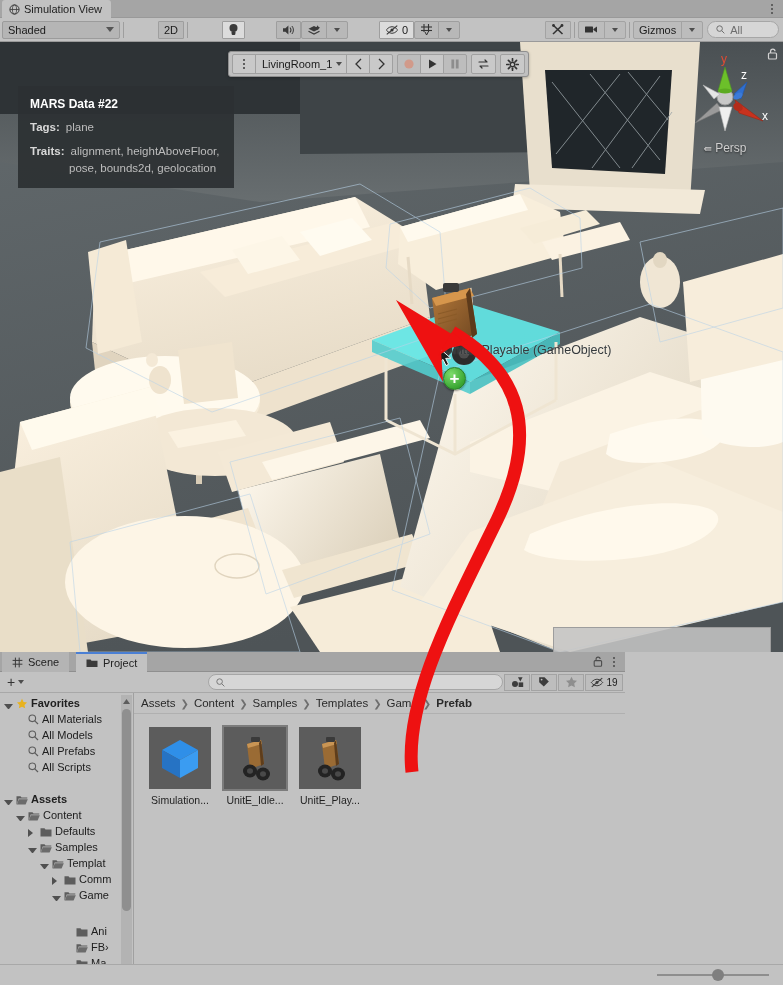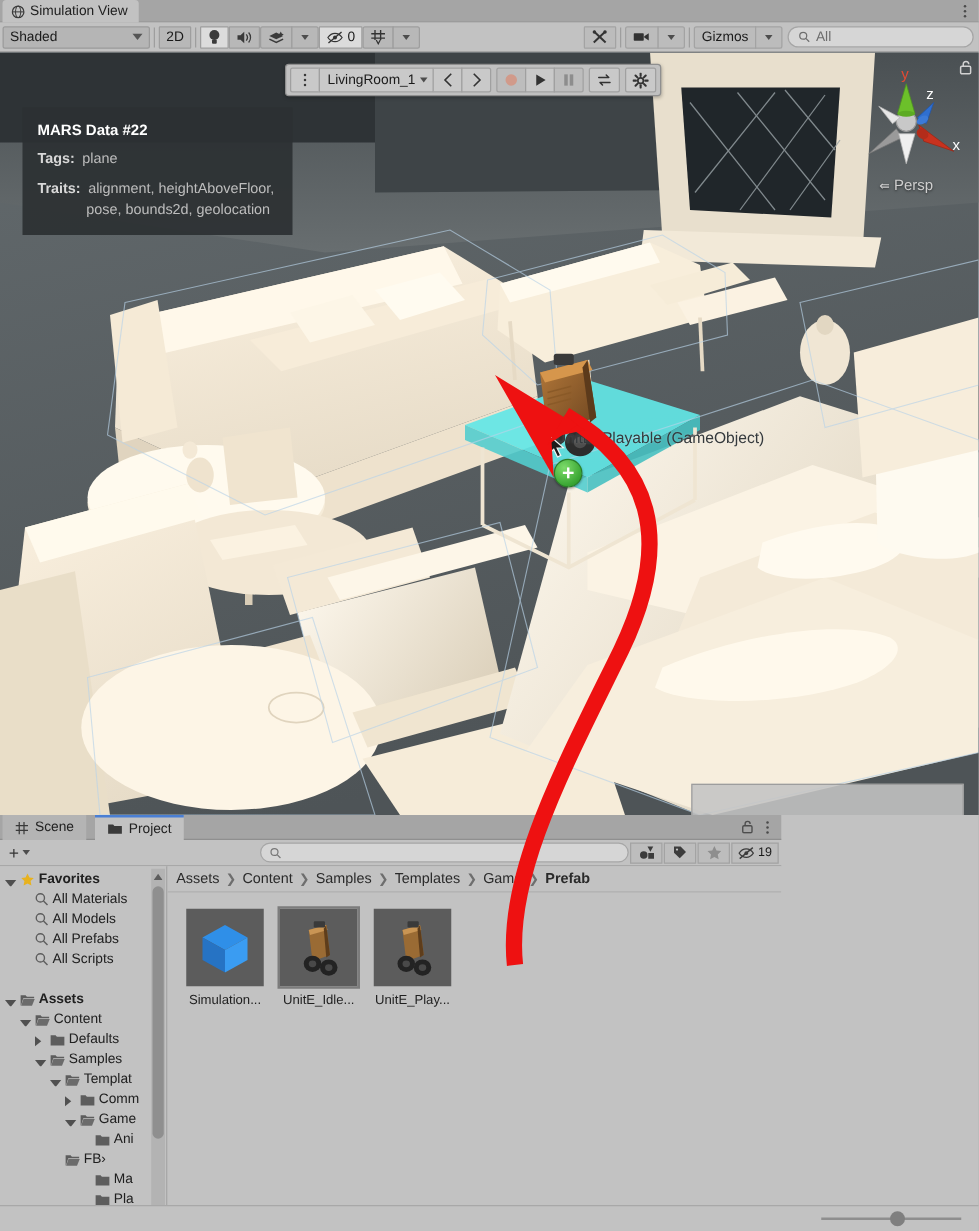--- a/index.html
+++ b/index.html
@@ -52,21 +52,21 @@
   .caret {
     width: 0; height: 0;
     border-left: 4px solid transparent; border-right: 4px solid transparent;
     border-top: 5px solid #555;
   }
   .sep { width: 1px; height: 16px; background: #9e9e9e; margin: 0 3px; }
   .tbtn {
     height: 18px; min-width: 22px; padding: 0 5px;
     background: #b8b8b8; border: 1px solid #9e9e9e;
     display: flex; align-items: center; justify-content: center; gap: 3px;
-    font-size: 11px; border-radius: 1px;
+    font-size: 11px; border-radius: 1px; margin-left: 31px;
   }
   .tbtn.on { background: #dcdcdc; }
   .tbtn.flat { background: #bcbcbc; border-color:#a3a3a3; }
   .grp { display: flex; align-items: center; }
   .grp .tbtn { border-radius: 0; margin-left: -1px; }
   .grp .tbtn:first-child { border-top-left-radius: 2px; border-bottom-left-radius: 2px; margin-left: 0; }
   .grp .tbtn:last-child { border-top-right-radius: 2px; border-bottom-right-radius: 2px; }
   .searchbox {
     height: 17px; flex: 1; margin: 0 4px 0 4px;
     background: #d6d6d6; border: 1px solid #a6a6a6; border-radius: 9px;
@@ -794,28 +794,28 @@
               <span>Comm</span>
             </div>
             <div class="tnode" style="padding-left: 52px;">
               <span class="tri down"></span>
               <svg width="12" height="10" viewBox="0 0 12 10">
                 <path d="M0.5 1.2h4l1 1.2h5.8v1.2H2.6L0.8 9.4H0.5z" fill="#5d5d5d"></path>
                 <path d="M2.8 4.2h9L9.6 9.5H0.9z" fill="#6b6b6b"></path>
               </svg>
               <span>Game</span>
             </div>
+            <div class="tnode" style="padding-left: 64px; margin-top: 20px;">
+              <span class="tri none"></span>
+              <svg width="12" height="10" viewBox="0 0 12 10">
+                <path d="M0.5 1.2h4l1 1.2h6v7h-11z" fill="#5d5d5d"></path>
+              </svg>
+              <span>Ani</span>
+            </div>
             <div class="tnode" style="padding-left: 64px;">
-              <span class="tri none"></span>
-              <svg width="12" height="10" viewBox="0 0 12 10">
-                <path d="M0.5 1.2h4l1 1.2h6v7h-11z" fill="#5d5d5d"></path>
-              </svg>
-              <span>Ani</span>
-            </div>
-            <div class="tnode" style="padding-left: 40px;">
               <span class="tri none"></span>
               <svg width="12" height="10" viewBox="0 0 12 10">
                 <path d="M0.5 1.2h4l1 1.2h5.8v1.2H2.6L0.8 9.4H0.5z" fill="#5d5d5d"></path>
                 <path d="M2.8 4.2h9L9.6 9.5H0.9z" fill="#6b6b6b"></path>
               </svg>
               <span>FB›</span>
             </div>
             <div class="tnode" style="padding-left: 64px;">
               <span class="tri none"></span>
               <svg width="12" height="10" viewBox="0 0 12 10">

